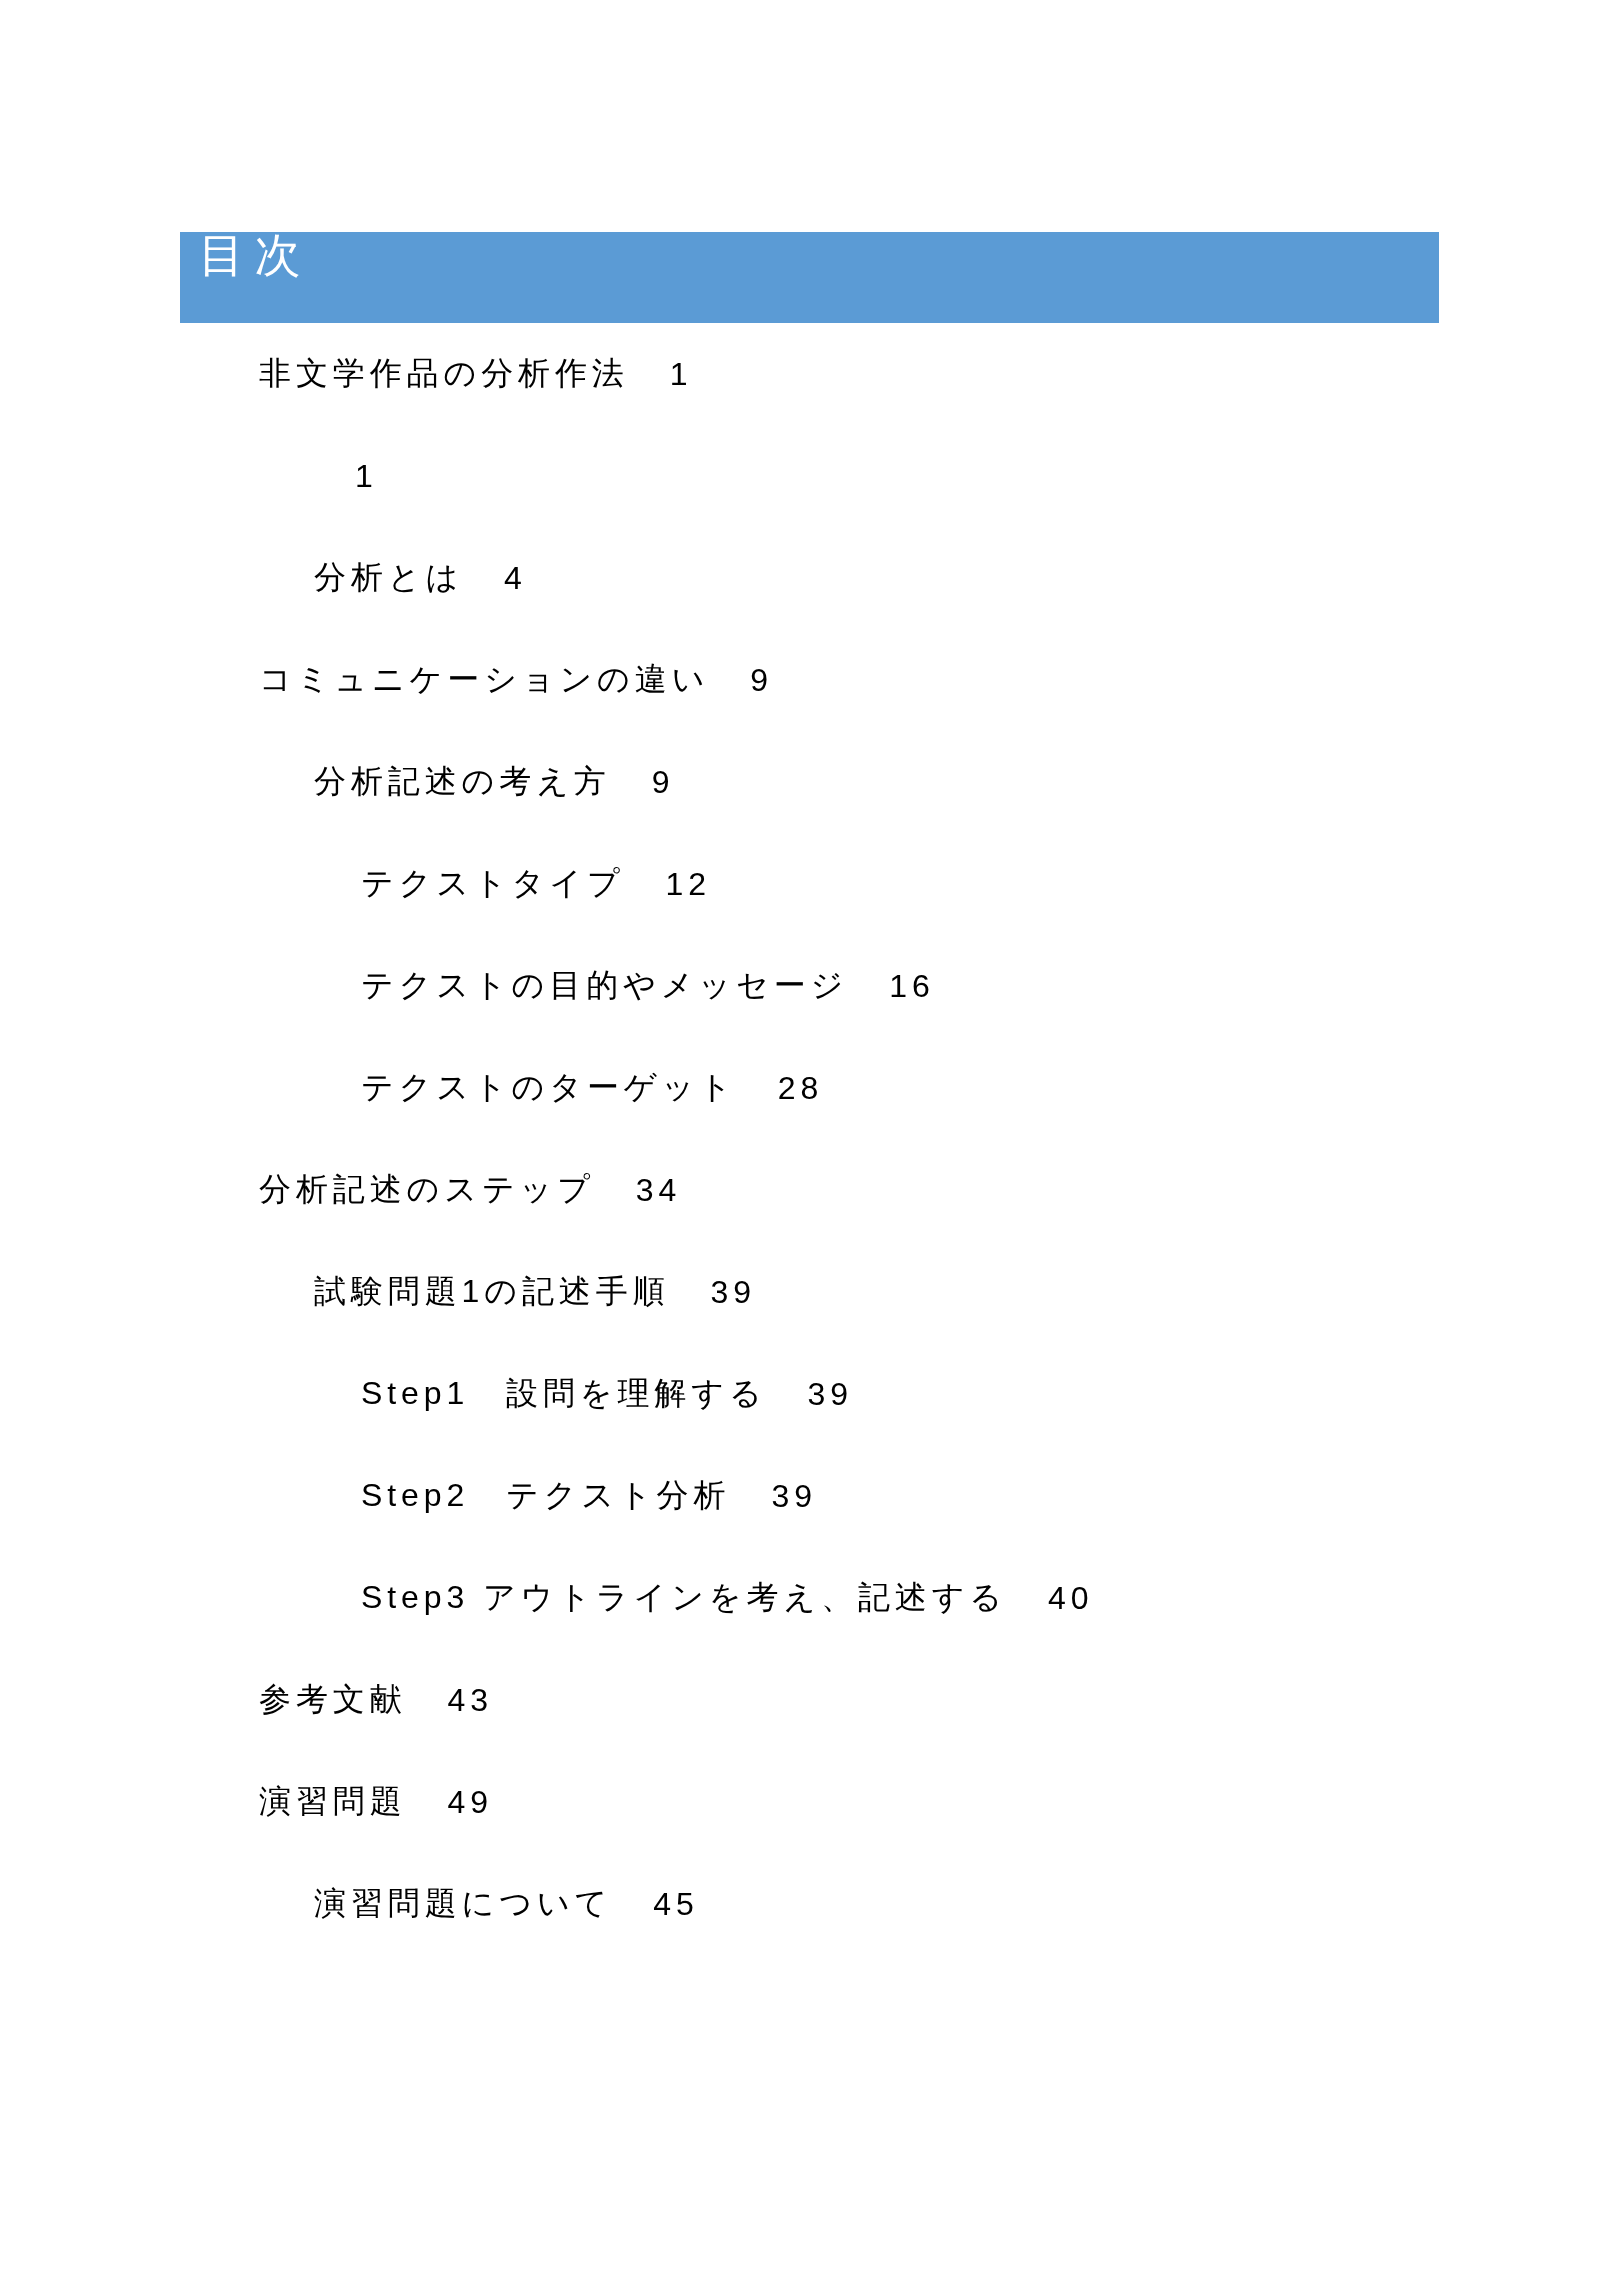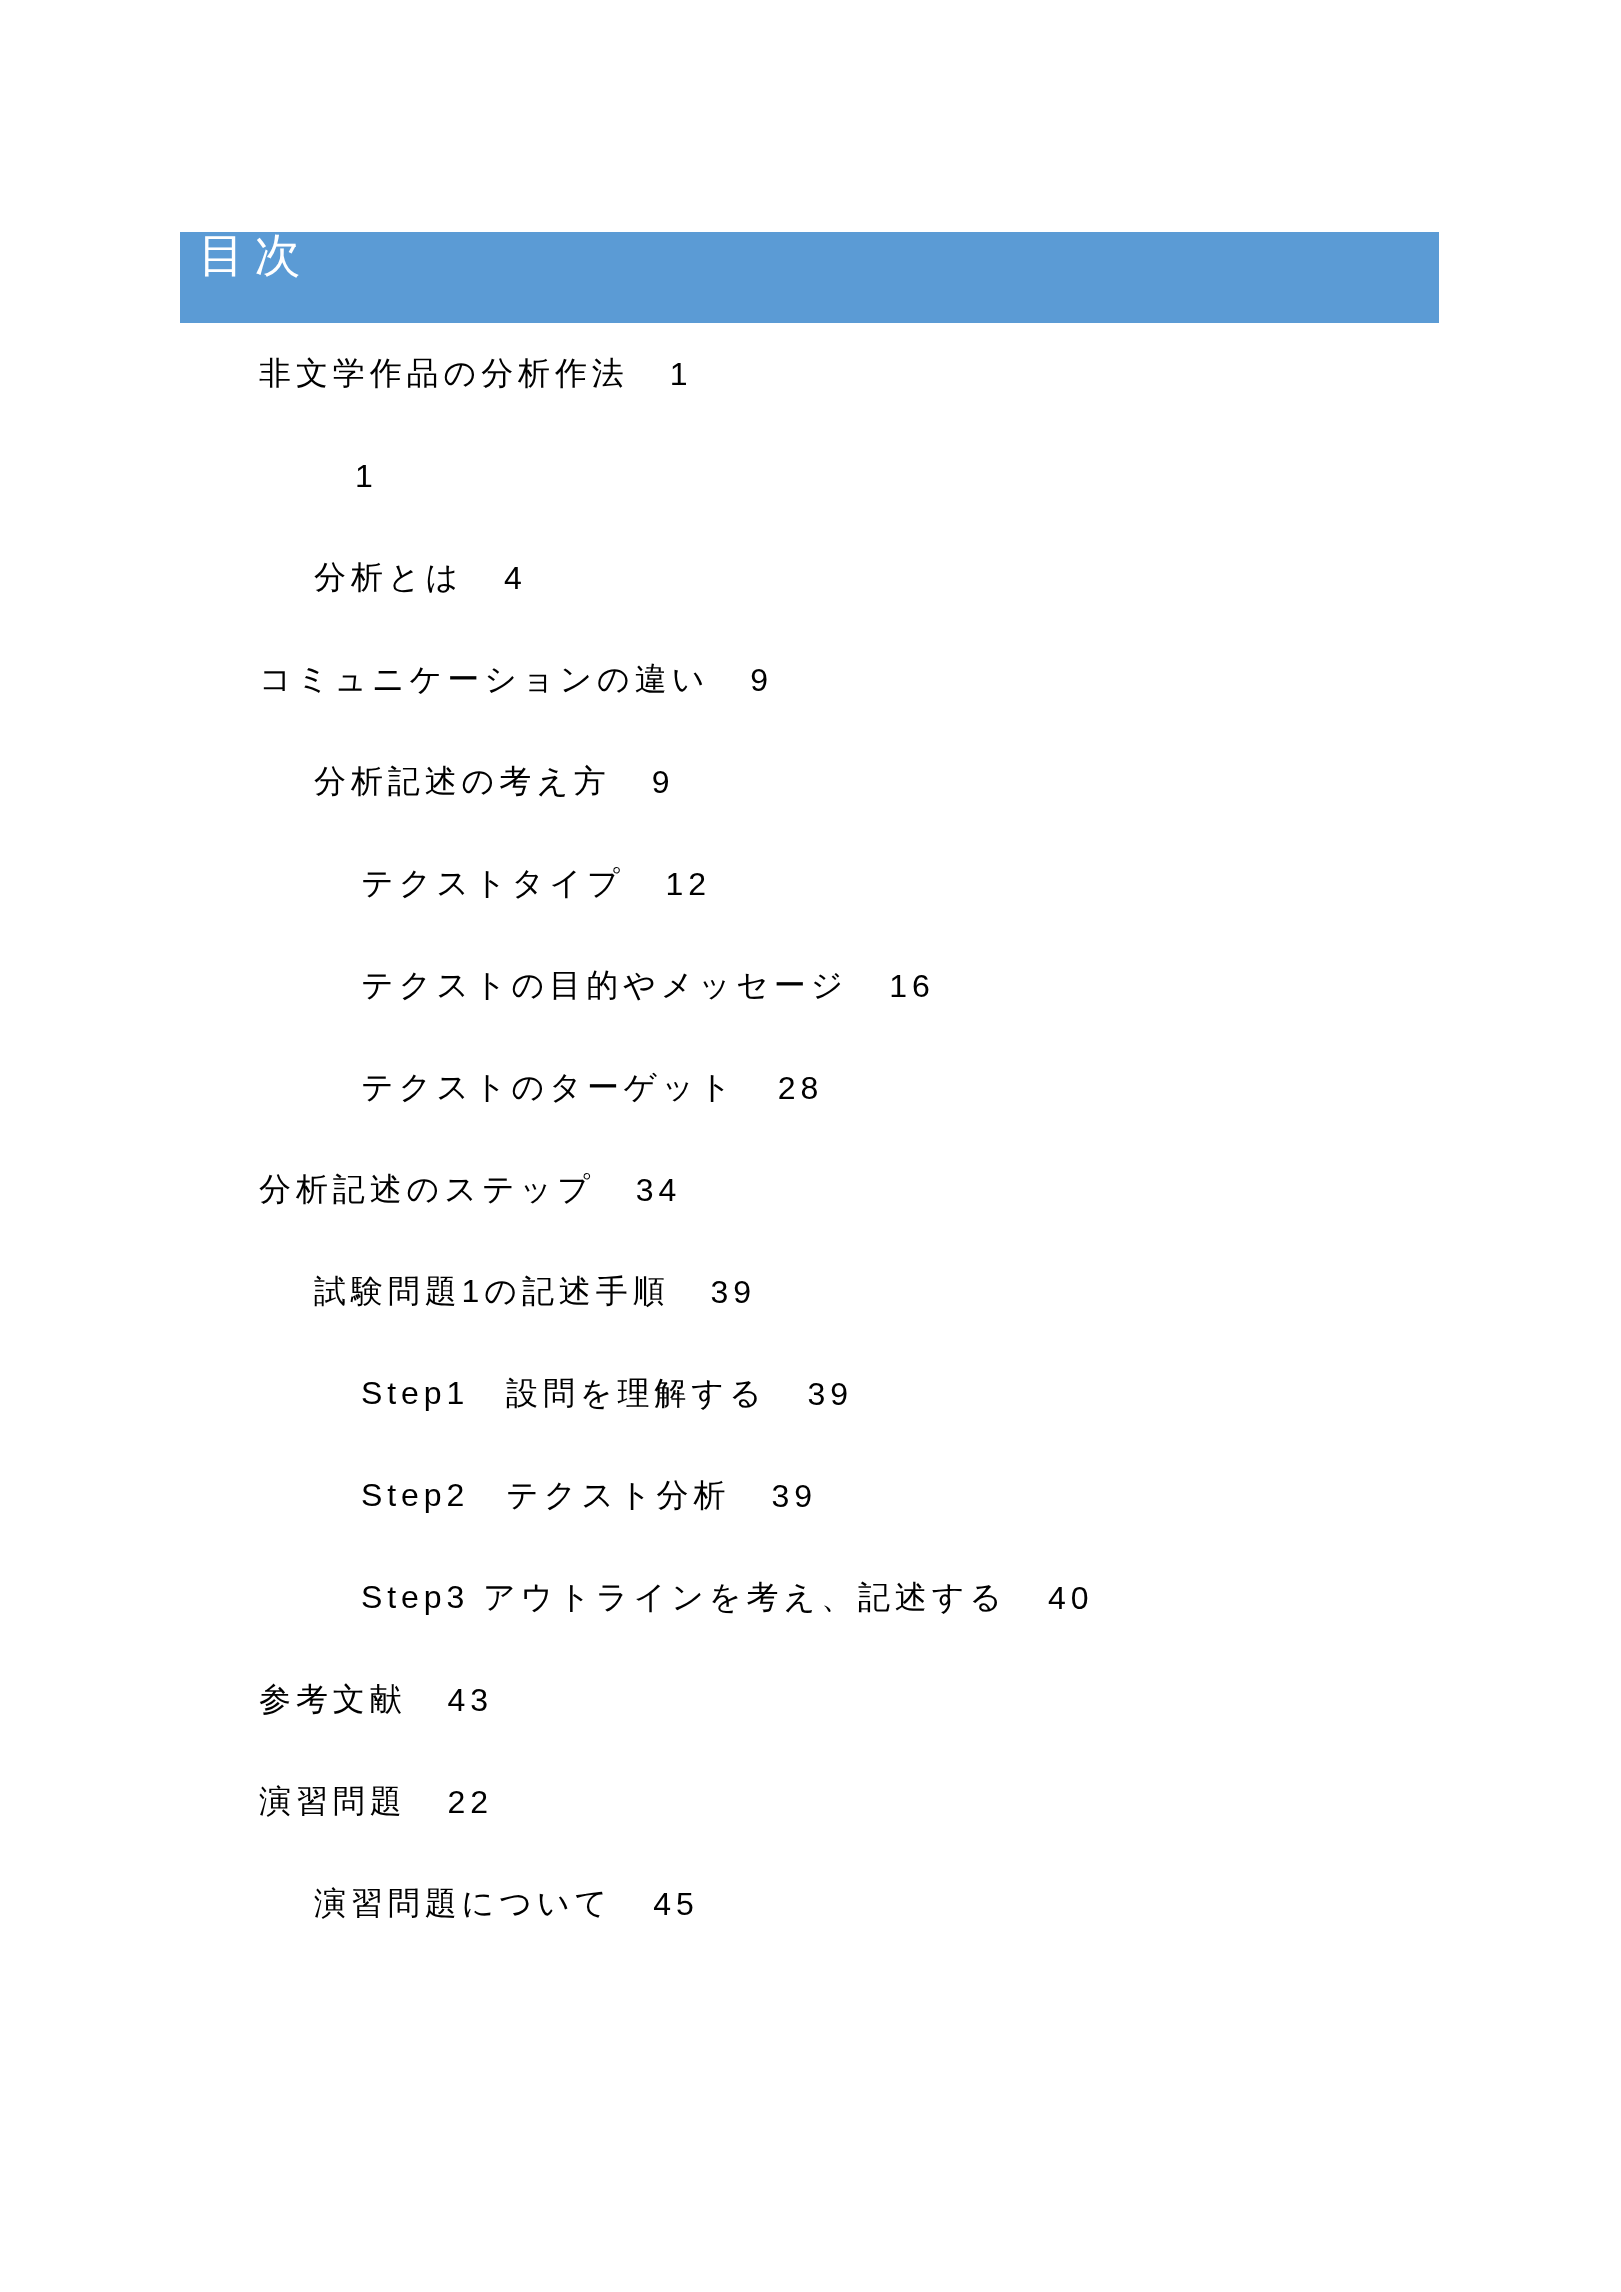--- a/index.html
+++ b/index.html
@@ -117,21 +117,21 @@
       <div class="toc-row lvl-3">
         <span class="toc-label">Step3 アウトラインを考え、記述する</span>
         <span class="toc-page">40</span>
       </div>
       <div class="toc-row lvl-1">
         <span class="toc-label">参考文献</span>
         <span class="toc-page">43</span>
       </div>
       <div class="toc-row lvl-1">
         <span class="toc-label">演習問題</span>
-        <span class="toc-page">22</span>
+        <span class="toc-page">49</span>
       </div>
       <div class="toc-row lvl-2">
         <span class="toc-label">演習問題について</span>
         <span class="toc-page">45</span>
       </div>
     </nav>
 
 </div>
 
 

